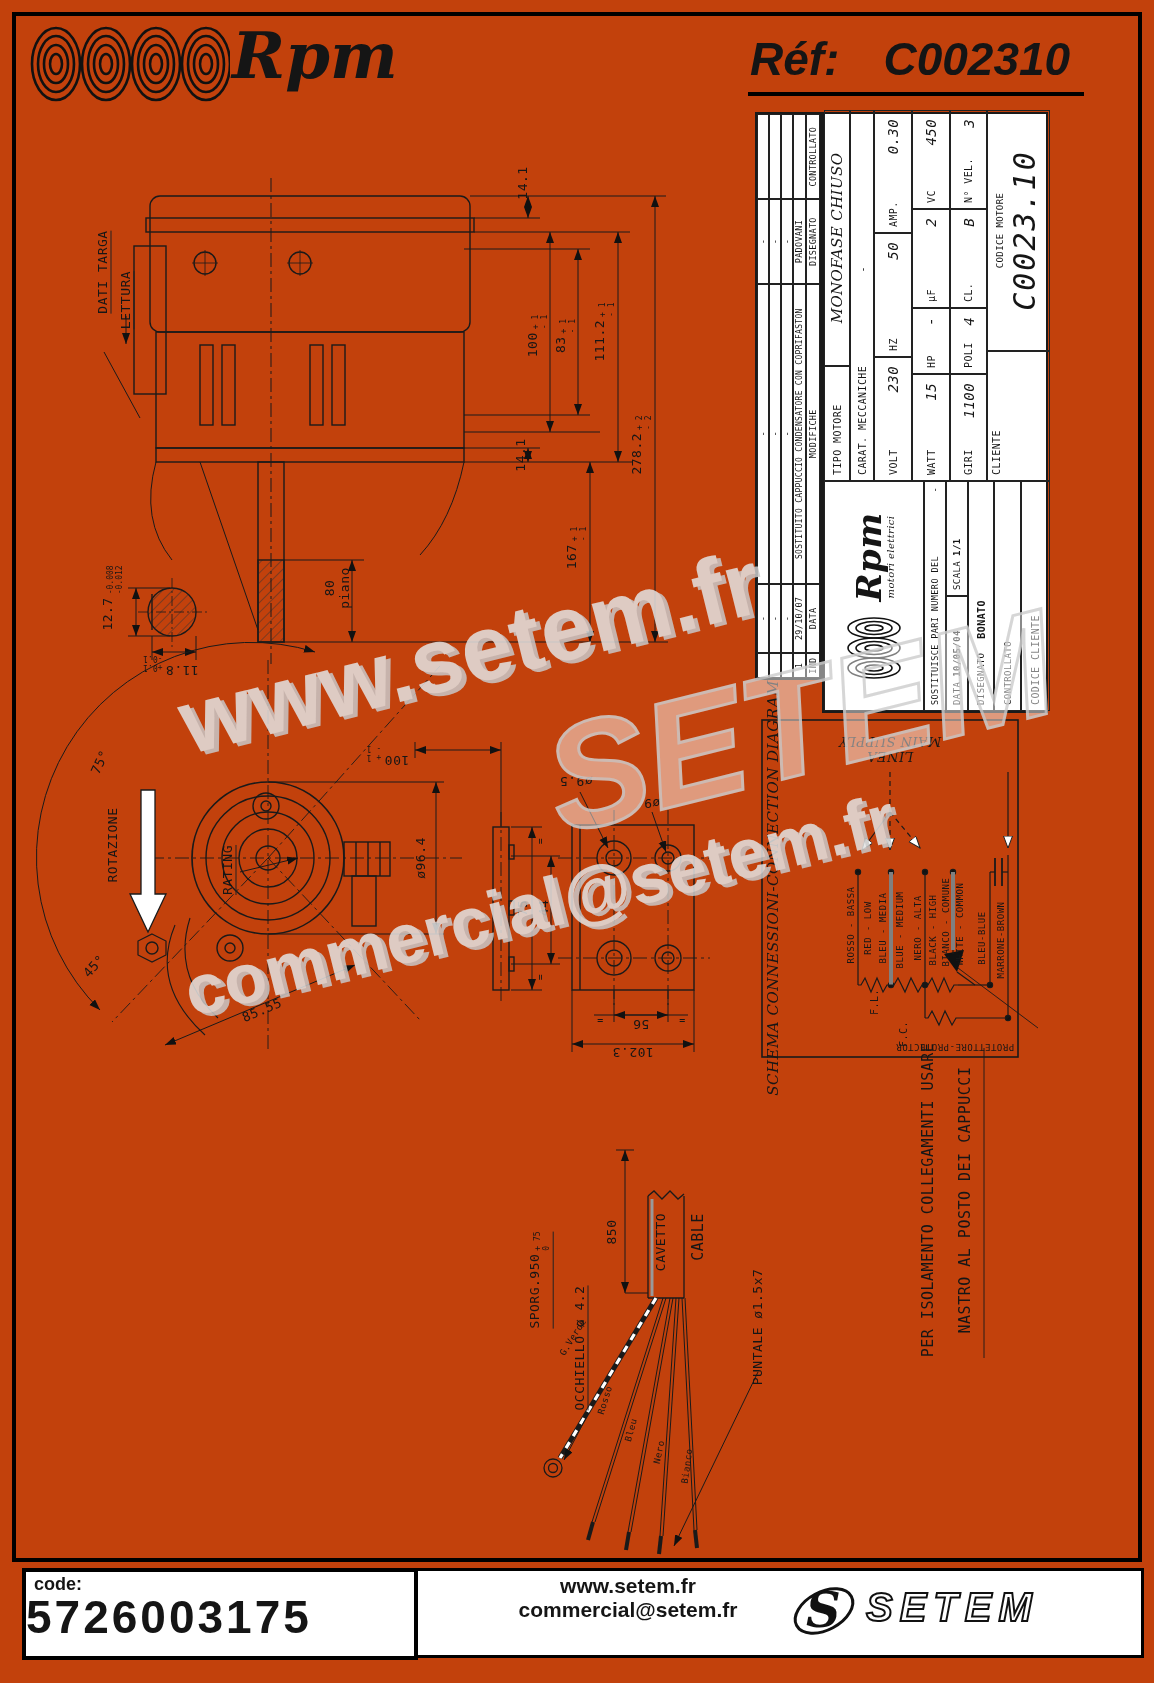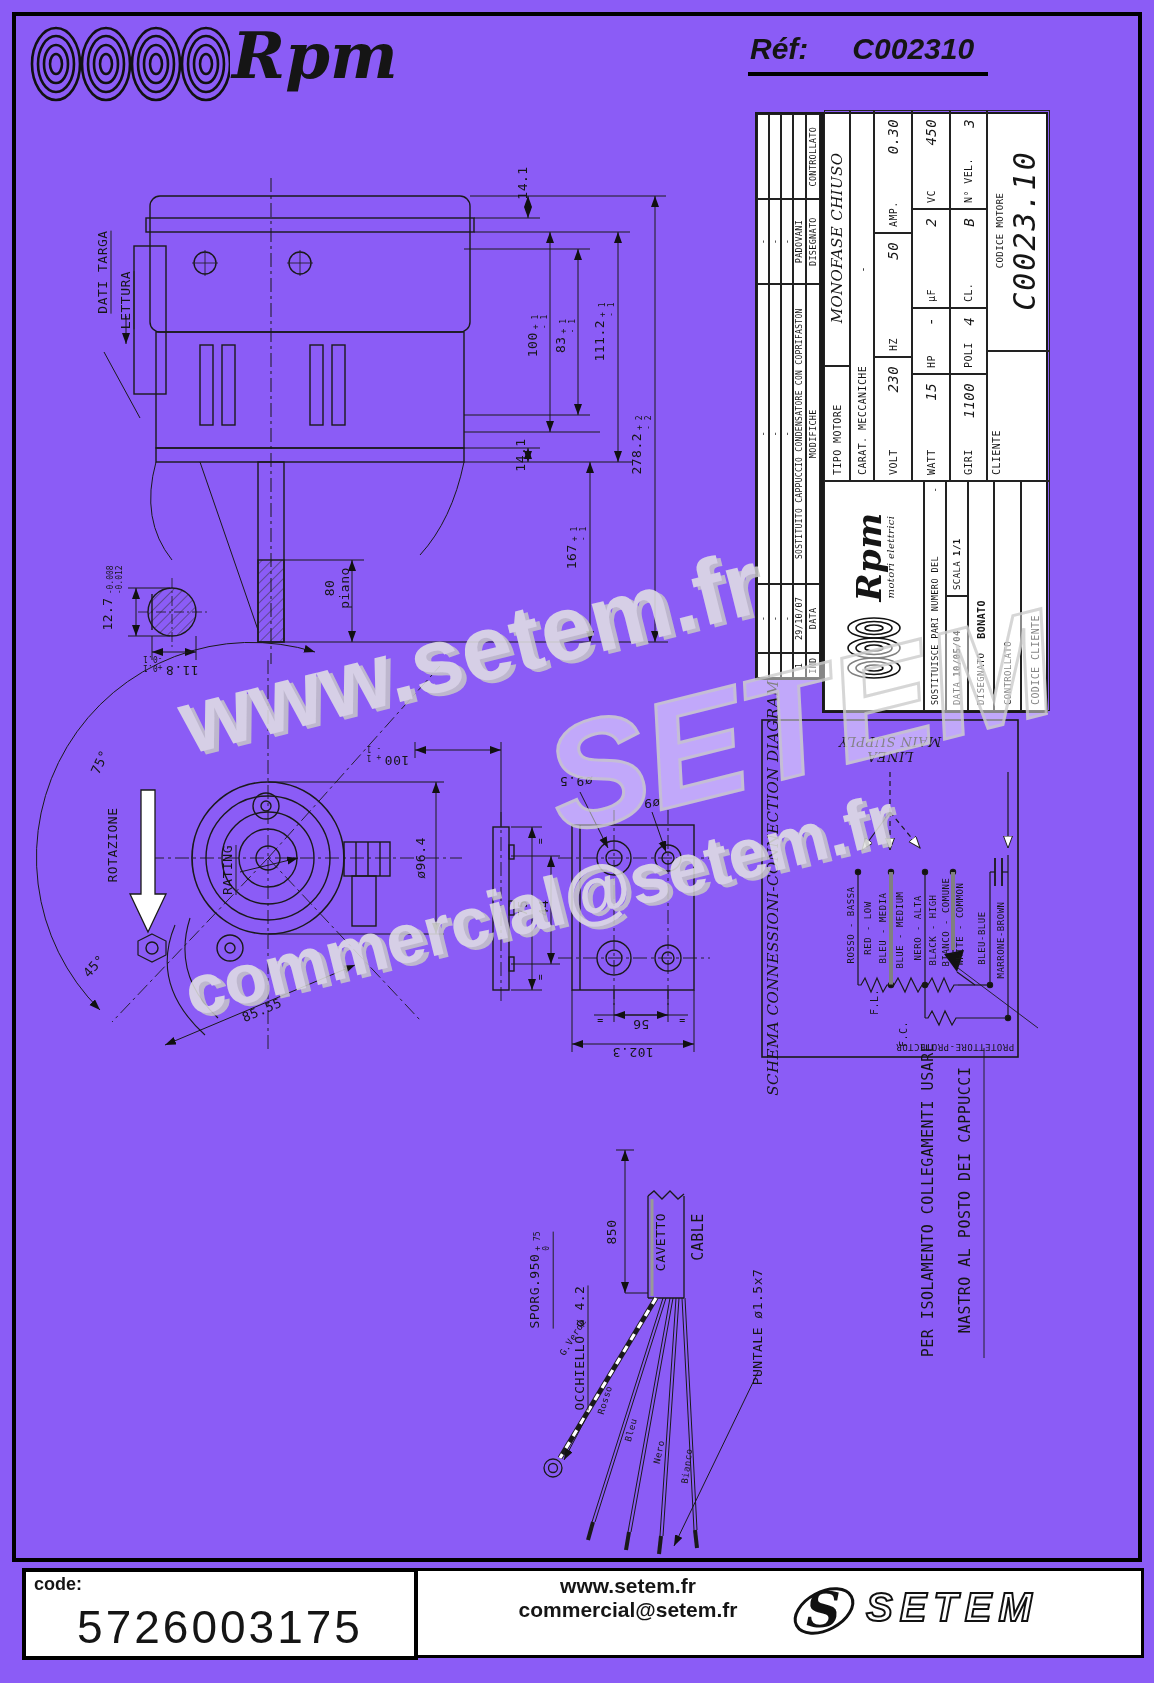--- a/index.html
+++ b/index.html
@@ -1,33 +1,33 @@
 <!DOCTYPE html>
 <html><head>
 <meta charset="utf-8">
 <style>
   html,body{margin:0;padding:0;background:#9a9a9a}
-  .page{position:relative;width:1154px;height:1683px;background:#8b5cf6;overflow:hidden;
+  .page{position:relative;width:1154px;height:1683px;background:#c2410c;overflow:hidden;
         font-family:"DejaVu Sans Mono",monospace;color:#151515}
   .frame{position:absolute;left:12px;top:12px;width:1122px;height:1542px;border:4px solid #000;z-index:1}
   .lineart{position:absolute;left:0;top:0;z-index:2}
   
   .lab{position:absolute;z-index:4;white-space:nowrap;font-size:13px;color:#161616;letter-spacing:.5px;
        transform:translate(-50%,-50%) rotate(-90deg)}
   .f180{transform:translate(-50%,-50%) rotate(180deg)}
   .ul{border-bottom:1.3px solid #222;padding-bottom:1px}
   .ser{font-family:"DejaVu Serif",serif;font-style:italic}
   .sm{font-size:10px}.xs{font-size:9px}
   .tol{display:inline-flex;flex-direction:column;font-size:8px;line-height:1.1;margin-left:3px;letter-spacing:0;vertical-align:-1px}
   .two{text-align:center;line-height:1.15}
   
   .brand{position:absolute;left:232px;top:18px;font-family:"DejaVu Serif",serif;font-style:italic;font-weight:bold;
          font-size:64px;z-index:3}
   .refbox{position:absolute;left:748px;top:32px;z-index:3;border-bottom:4px solid #000;padding:0 14px 6px 2px;
-          font-family:"Liberation Sans",sans-serif;font-style:italic;font-weight:bold;font-size:30px;display:flex;gap:44px}
+          font-family:"Liberation Sans",sans-serif;font-style:italic;font-weight:bold;font-size:46px;display:flex;gap:44px}
   
   .rotbox{position:absolute;transform-origin:0 0;transform:rotate(-90deg);z-index:3;background:#fff;box-sizing:border-box}
   .revtab{left:755px;top:680px;width:568px;height:67px;border:2px solid #1a1a1a;display:flex;flex-direction:column}
   .ar{display:flex;flex:1}
   .ac{border:1px solid #222;box-sizing:border-box;display:flex;align-items:center;justify-content:center;
       font-size:8.5px;overflow:hidden;white-space:nowrap;letter-spacing:.3px}
   .tblock{left:822px;top:713px;width:601px;height:226px;border:2px solid #1a1a1a}
   .c{position:absolute;border:1px solid #222;box-sizing:border-box;display:flex;align-items:center;
      padding:0 5px;font-size:10px;letter-spacing:.4px;overflow:hidden;white-space:nowrap}
   .iv{font-style:italic;font-size:14px;margin-left:auto;padding-right:3px}
@@ -35,21 +35,21 @@
   
   
   .wm{position:absolute;z-index:6;font-family:"Liberation Sans",sans-serif;font-weight:bold;white-space:nowrap;
       color:#e4e4e4;text-shadow:4px 4px 0 #c8c8c8;opacity:.85;pointer-events:none;
       transform:translate(-50%,-50%) rotate(-14deg)}
   .wmo{color:rgba(255,255,255,.55);-webkit-text-stroke:3px #d0d0d0;text-shadow:none}
   
   .codebox{position:absolute;left:22px;top:1568px;width:388px;height:84px;border:4px solid #000;z-index:2;
            font-family:"Liberation Sans",sans-serif;background:#fff}
   .codelabel{position:absolute;left:8px;top:2px;font-size:18px;font-weight:bold}
-  .codeval{position:absolute;left:0;right:0;top:28px;text-align:center;font-size:46px;font-weight:normal;letter-spacing:3px}
+  .codeval{position:absolute;left:0;right:0;top:18px;font-size:46px;font-weight:bold;letter-spacing:3px}
   .fbox{position:absolute;left:415px;top:1568px;width:723px;height:84px;border:3px solid #000;z-index:2;
         font-family:"Liberation Sans",sans-serif;background:#fff}
   .fsite{position:absolute;left:90px;top:3px;width:240px;text-align:center;font-weight:bold;font-size:21px}
   .femail{position:absolute;left:60px;top:27px;width:300px;text-align:center;font-weight:bold;font-size:21px}
   .faddr{position:absolute;left:36px;top:54px;width:664px;text-align:center;font-size:19px}
   .setemtxt{position:absolute;left:448px;top:14px;font-style:italic;font-weight:bold;font-size:40px;letter-spacing:7px;
             color:#fff;-webkit-text-stroke:2px #111}
   .swoosh{position:absolute;left:368px;top:2px}
 </style>
 </head>

